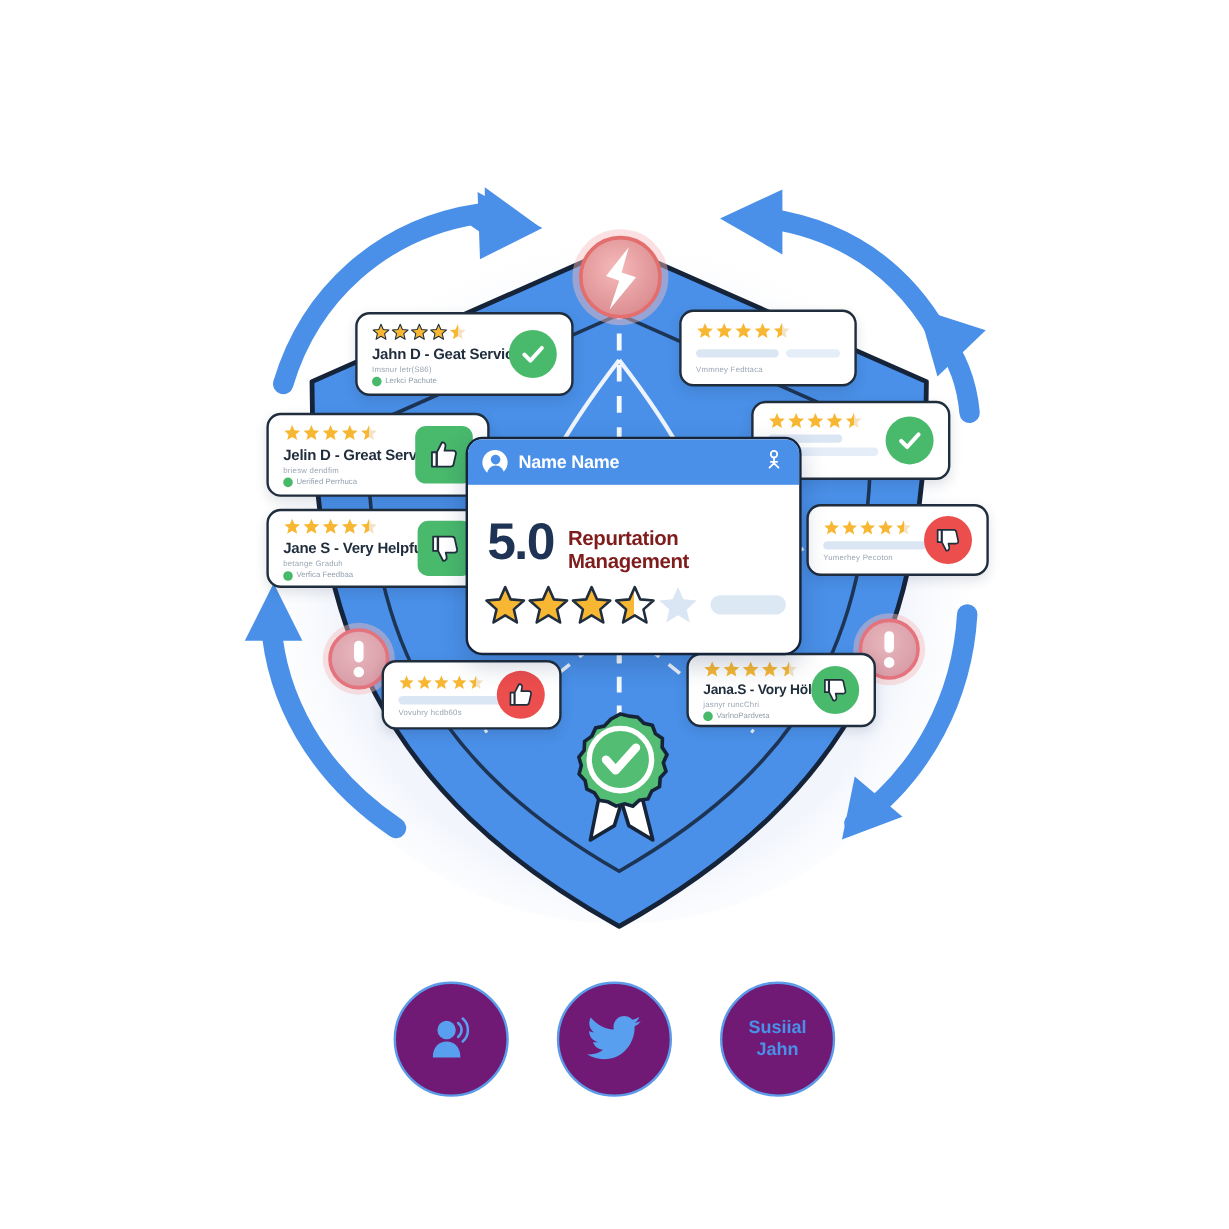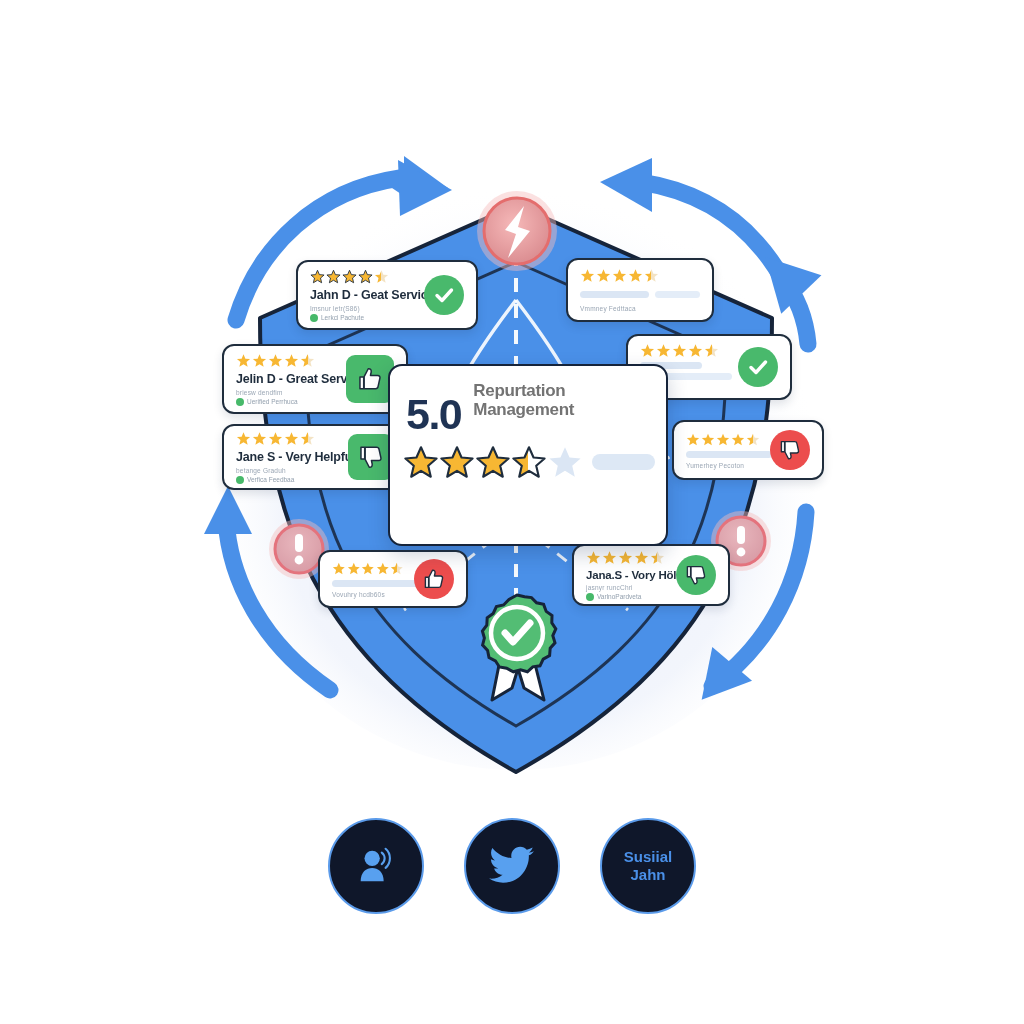--- a/index.html
+++ b/index.html
@@ -38,28 +38,28 @@
     background:#ffffff;border:2px solid #16243a;border-radius:14px;overflow:hidden;
     box-shadow:0 8px 20px rgba(20,40,80,.22);
   }
   #main-head{height:38px;background:#4a90e8;display:flex;align-items:center;padding:0 12px;gap:9px;}
   #main-head .avatar{width:21px;height:21px;border-radius:50%;background:#fff;position:relative;flex:0 0 auto;}
   #main-head .avatar:before{content:"";position:absolute;left:6.5px;top:4px;width:8px;height:8px;border-radius:50%;background:#4a90e8;}
   #main-head .avatar:after{content:"";position:absolute;left:3.5px;top:13px;width:14px;height:9px;border-radius:7px 7px 0 0;background:#4a90e8;}
   #main-head .hname{color:#fff;font-size:15px;font-weight:700;letter-spacing:-.2px;flex:1 1 auto;}
   #main-body{padding:13px 16px 0 16px;display:flex;align-items:flex-start;gap:12px;}
   #score{font-size:43px;font-weight:800;color:#1f3354;line-height:.92;letter-spacing:-1.5px;margin-top:16px;}
-  #score-label{font-size:17px;font-weight:700;color:#737373;line-height:1.12;letter-spacing:-.3px;padding-top:2px;}
+  #score-label{font-size:17px;font-weight:700;color:#7f1d1d;line-height:1.12;letter-spacing:-.3px;padding-top:2px;margin-top:20px;}
   #main-stars{display:flex;align-items:center;gap:2px;padding:10px 0 0 14px;}
   #main-stars .bst{width:34px;height:34px;}
   #main-pill{width:63px;height:16px;border-radius:9px;background:#dde8f5;margin-left:8px;}
 
   
   #logos{position:absolute;left:0;top:818px;width:1024px;display:flex;justify-content:center;gap:40px;}
-  .logo{width:92px;height:92px;border-radius:50%;border:2px solid #5b9bea;display:flex;align-items:center;justify-content:center;background:#0f172a;}
+  .logo{width:92px;height:92px;border-radius:50%;border:2px solid #5b9bea;display:flex;align-items:center;justify-content:center;background:#701a75;}
   .logo-text{text-align:center;color:#4a90e8;font-size:15px;font-weight:700;line-height:1.2;filter:blur(.35px);}
 </style>
 </head>
 <body>
 
 <div id="stage">
 
   <svg class="abs" width="1024" height="1024" style="left:0;top:0;" viewBox="0 0 1024 1024">
     <defs>
       <radialGradient id="halo" cx="50%" cy="55%" r="52%">
@@ -447,20 +447,30 @@
       </div>
     </div>
     <div class="badge circle green" style="width:40px;height:40px;">
       <svg width="24" height="24" viewBox="0 0 24 24" style="transform:scaleY(-1);">
           <path d="M7 10 L10.5 3.2 C12.4 3 13.3 4.3 13 6.1 L12.4 9 L18.6 9 C20 9 20.8 10.1 20.5 11.3 L18.9 18.6 C18.7 19.7 17.9 20.4 16.8 20.4 L7 20.4 Z M6.6 10.2 L3.4 10.2 L3.4 20.4 L6.6 20.4 Z" fill="#ffffff" stroke="#1f2d3d" stroke-width="1.4" stroke-linejoin="round"></path>
         </svg>
     </div>
   </div>
 
   <div id="main-card">
+    <div id="main-head">
+      <span class="avatar"></span>
+      <span class="hname">Name Name</span>
+      <span>
+        <svg width="18" height="18" viewBox="0 0 24 24">
+            <circle cx="12" cy="6" r="3.6" fill="none" stroke="#fff" stroke-width="2"></circle>
+            <path d="M12 10 L12 17 M7 21 L12 16 L17 21 M8.5 14.5 L15.5 14.5" fill="none" stroke="#fff" stroke-width="2" stroke-linecap="round"></path>
+          </svg>
+      </span>
+    </div>
     <div id="main-body">
       <div id="score">5.0</div>
       <div id="score-label">
         <div>Repurtation</div>
         <div>Management</div>
       </div>
     </div>
     <div id="main-stars">
       <svg class="bst" viewBox="0 0 24 24">
           <path d="M12 1.6 L15.2 8.8 L23 9.5 L17.1 14.7 L18.9 22.4 L12 18.2 L5.1 22.4 L6.9 14.7 L1 9.5 L8.8 8.8 Z" fill="#f7b733" stroke="#1f2d3d" stroke-width="1.5" stroke-linejoin="round"></path>

